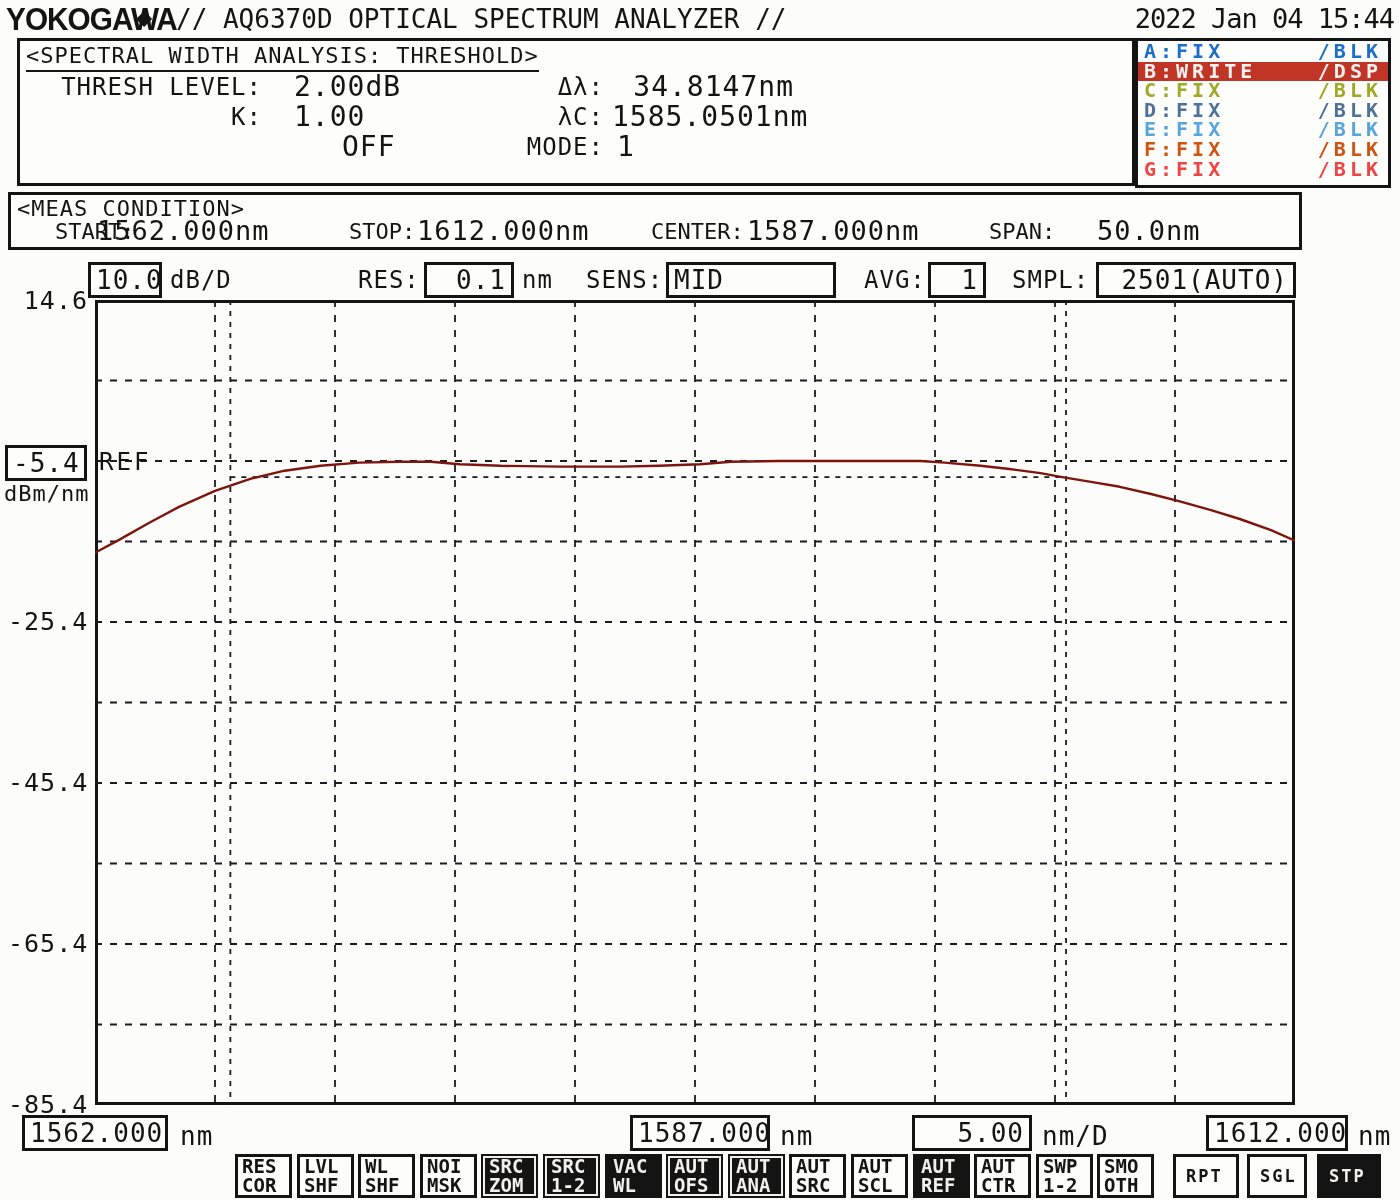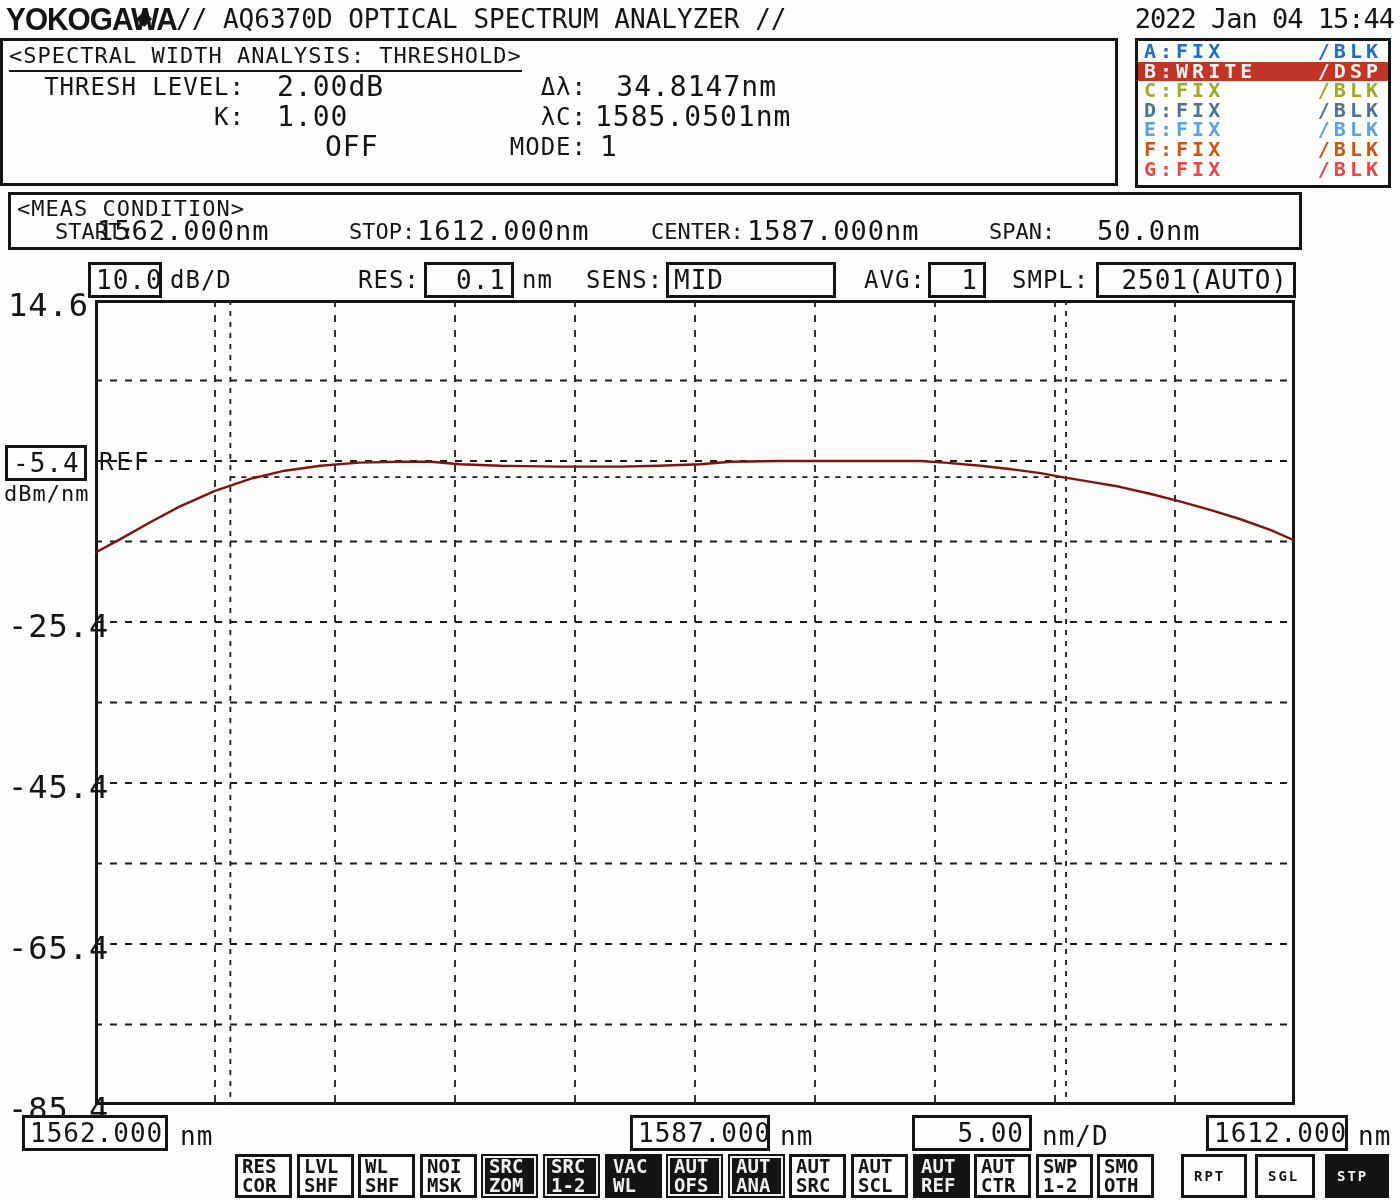--- a/index.html
+++ b/index.html
@@ -10,48 +10,48 @@
   }
   .abs{position:absolute;}
   
   .brand{left:6px;top:2px;font-family:"Liberation Sans",sans-serif;font-weight:700;
          font-size:31px;letter-spacing:-1px;transform:scaleX(.96);transform-origin:left;}
   .diamond{left:136px;top:1px;font-size:27px;}
   .main-title{left:176px;top:4px;font-size:26px;letter-spacing:0px;white-space:pre;}
   .datetime{left:1110px;top:3px;width:284px;font-size:27px;text-align:right;letter-spacing:-1px;}
   
   .panel{border:3px solid #141414;background:#fdfdfb;}
-  .an-panel{left:0;top:38px;width:1112px;height:142px;}
+  .an-panel{left:17px;top:38px;width:1112px;height:142px;}
   .an-title{left:6px;top:2px;font-size:22px;letter-spacing:1px;border-bottom:2px solid #141414;padding-bottom:2px;}
   .an-label{font-size:24px;letter-spacing:1px;text-align:right;}
   .an-value{font-size:28px;letter-spacing:1px;}
   .lg-panel{left:1135px;top:38px;width:250px;height:142px;padding:1px 0;}
   .trace-row{position:relative;height:19.6px;line-height:19.6px;font-size:20px;font-weight:bold;
              letter-spacing:4px;padding:0 6px;display:flex;justify-content:space-between;}
   .meas-panel{left:8px;top:192px;width:1288px;height:52px;}
   .meas-title{left:6px;top:1px;font-size:22px;letter-spacing:1px;}
   .meas-label{font-size:22px;letter-spacing:0px;top:24px;}
   .meas-value{font-size:27px;letter-spacing:1px;top:20px;}
   
   .vbox{border:3px solid #141414;background:#fdfdfb;font-size:26px;line-height:30px;
         letter-spacing:1px;padding:0 5px;box-sizing:border-box;height:36px;}
   .set-label{font-size:24px;letter-spacing:1px;top:266px;}
   
-  .ylab{width:80px;text-align:right;font-size:32px;letter-spacing:1px;}
+  .ylab{width:80px;text-align:right;font-size:25px;letter-spacing:1px;}
   .unit-label{font-size:26px;letter-spacing:1px;}
   .ref-text{font-size:24px;letter-spacing:3px;}
   
   .softkey{position:absolute;top:1154px;height:44px;box-sizing:border-box;
            font-size:19px;font-weight:bold;line-height:19px;text-align:left;
            display:flex;flex-direction:column;justify-content:center;padding-left:4px;
            white-space:pre-line;letter-spacing:0px;}
   .sk-light{background:#fdfdfb;border:3px solid #141414;color:#141414;}
   .sk-dark{background:#141414;border:2px solid #141414;color:#f2f0ec;box-shadow:inset 0 0 0 2px #f2f0ec;padding-left:6px;}
   .sk-darkplain{background:#141414;border:2px solid #141414;color:#f2f0ec;padding-left:6px;}
-  .sk-single{line-height:22px;font-size:14px;padding-left:10px;letter-spacing:2px;margin-left:8px;}
+  .sk-single{line-height:22px;font-size:17px;padding-left:10px;letter-spacing:2px;}
   svg .grid{stroke:#1a1a20;stroke-width:1.8;stroke-dasharray:7 8;fill:none;}
   svg .marker{stroke:#1a1a20;stroke-width:1.8;stroke-dasharray:5 6;fill:none;}
   svg .trace{fill:none;stroke-width:2.4;stroke-linejoin:round;stroke-linecap:round;}
 </style>
 </head>
 <body>
 
 <div>
 
   <div class="abs brand">YOKOGAWA</div>

